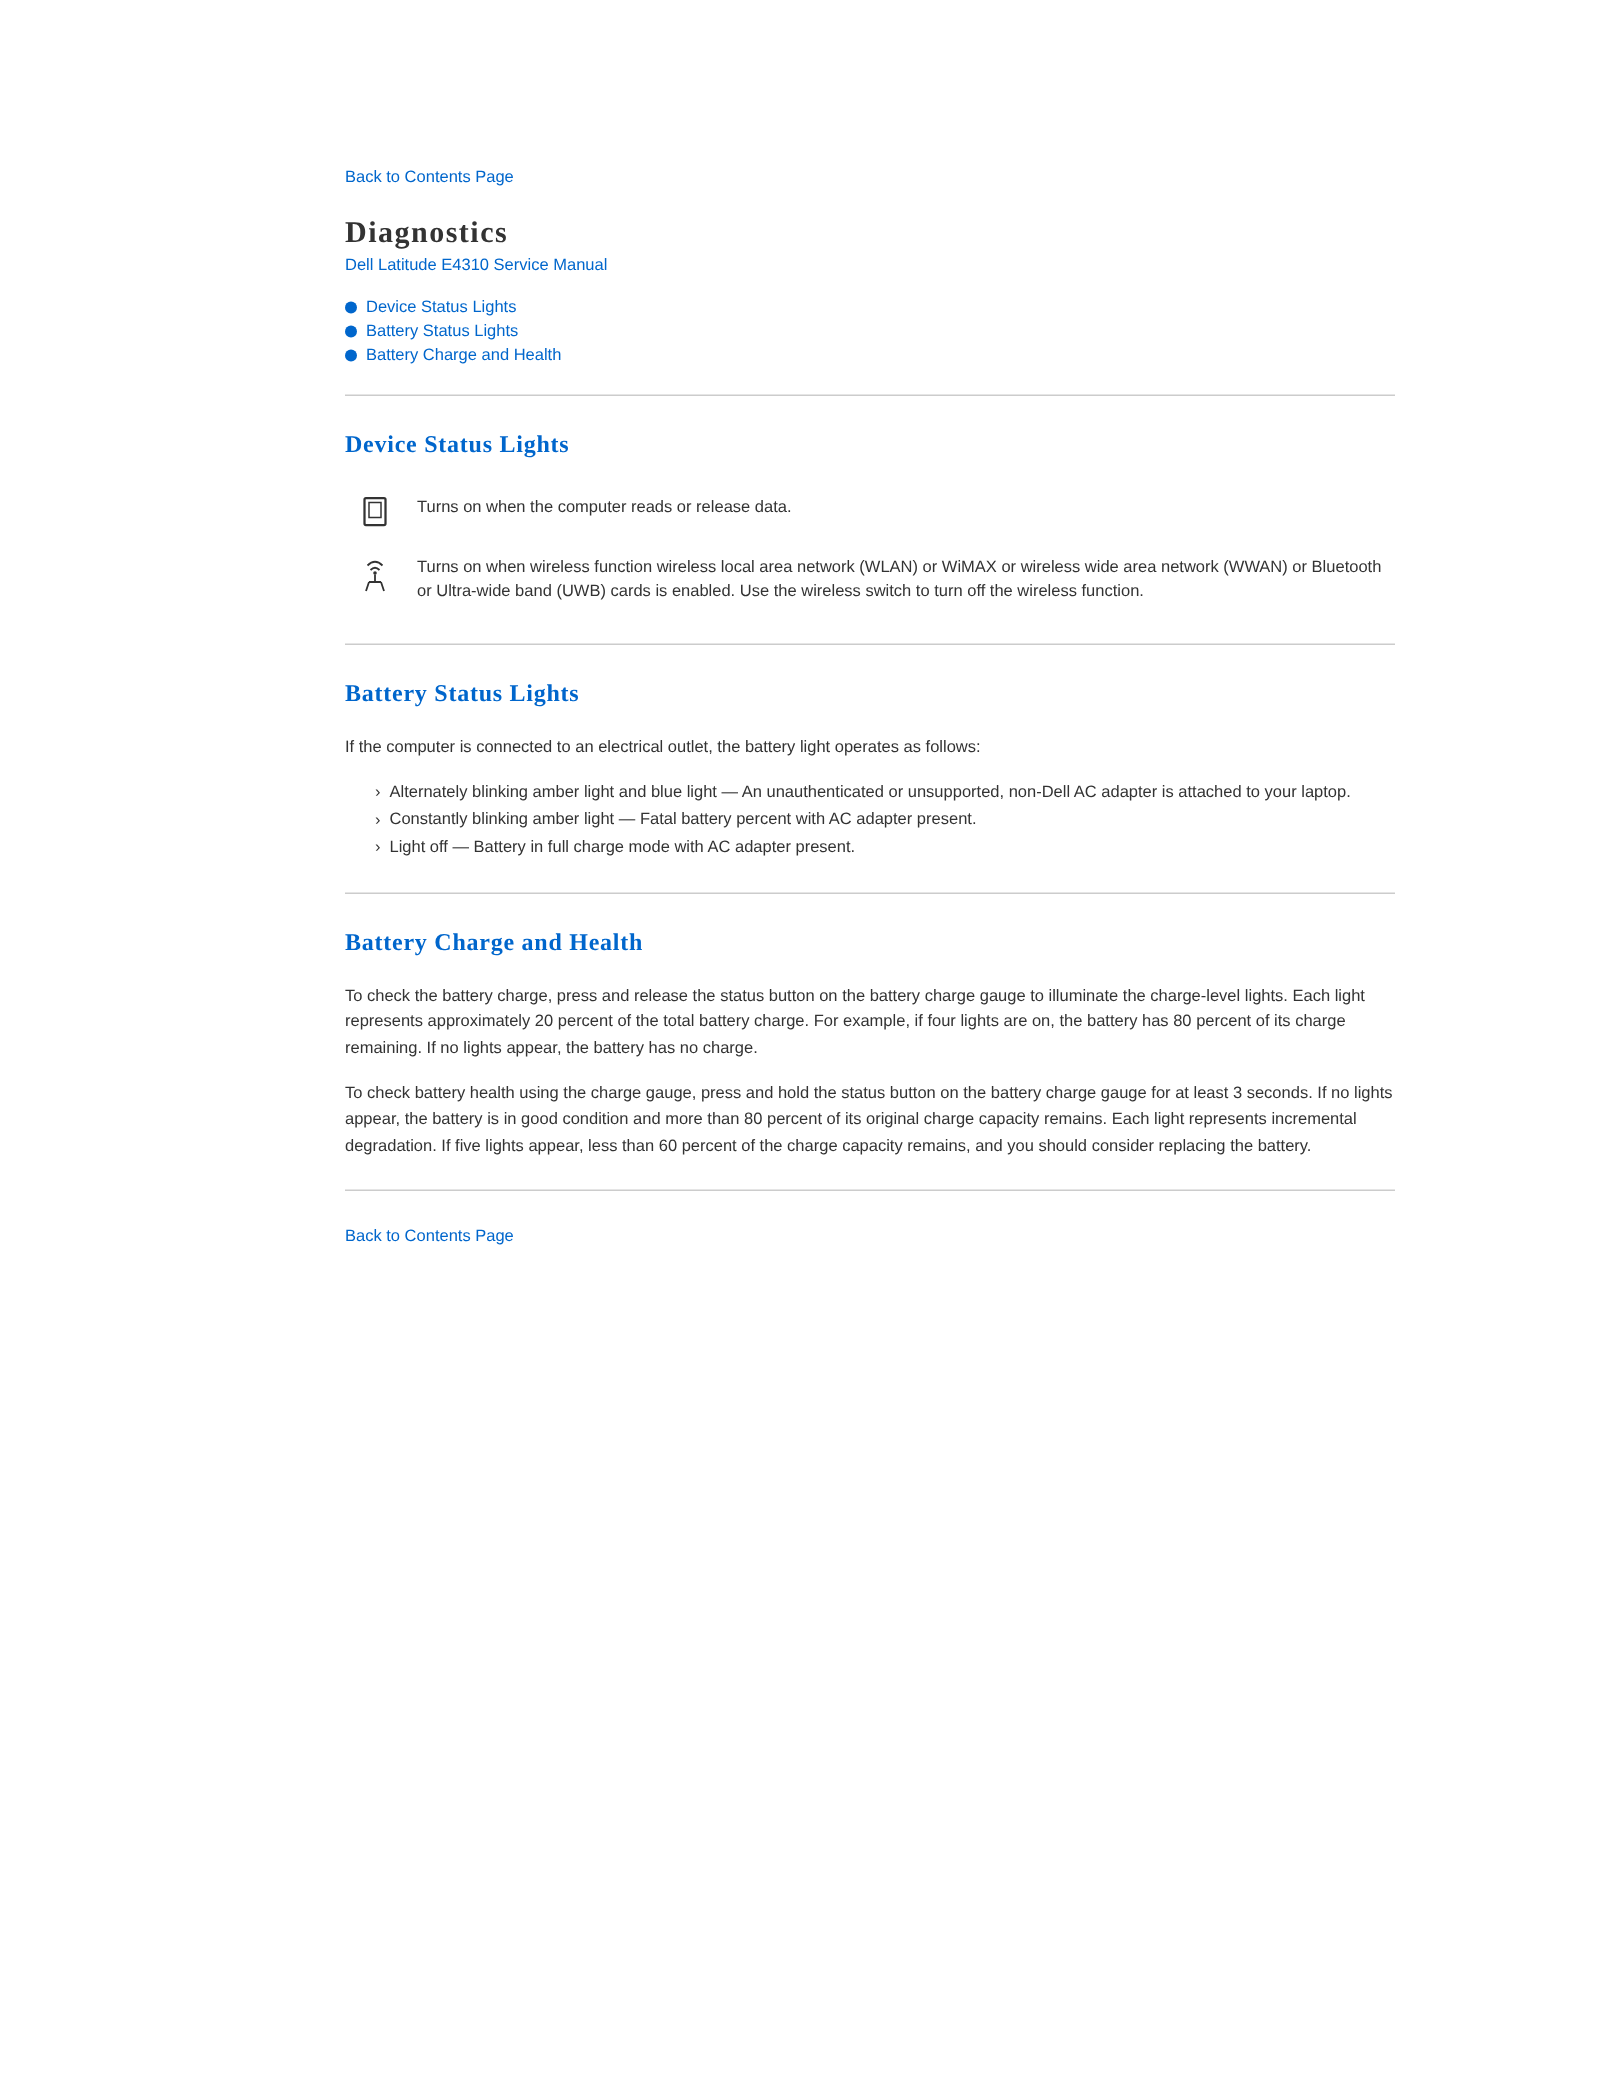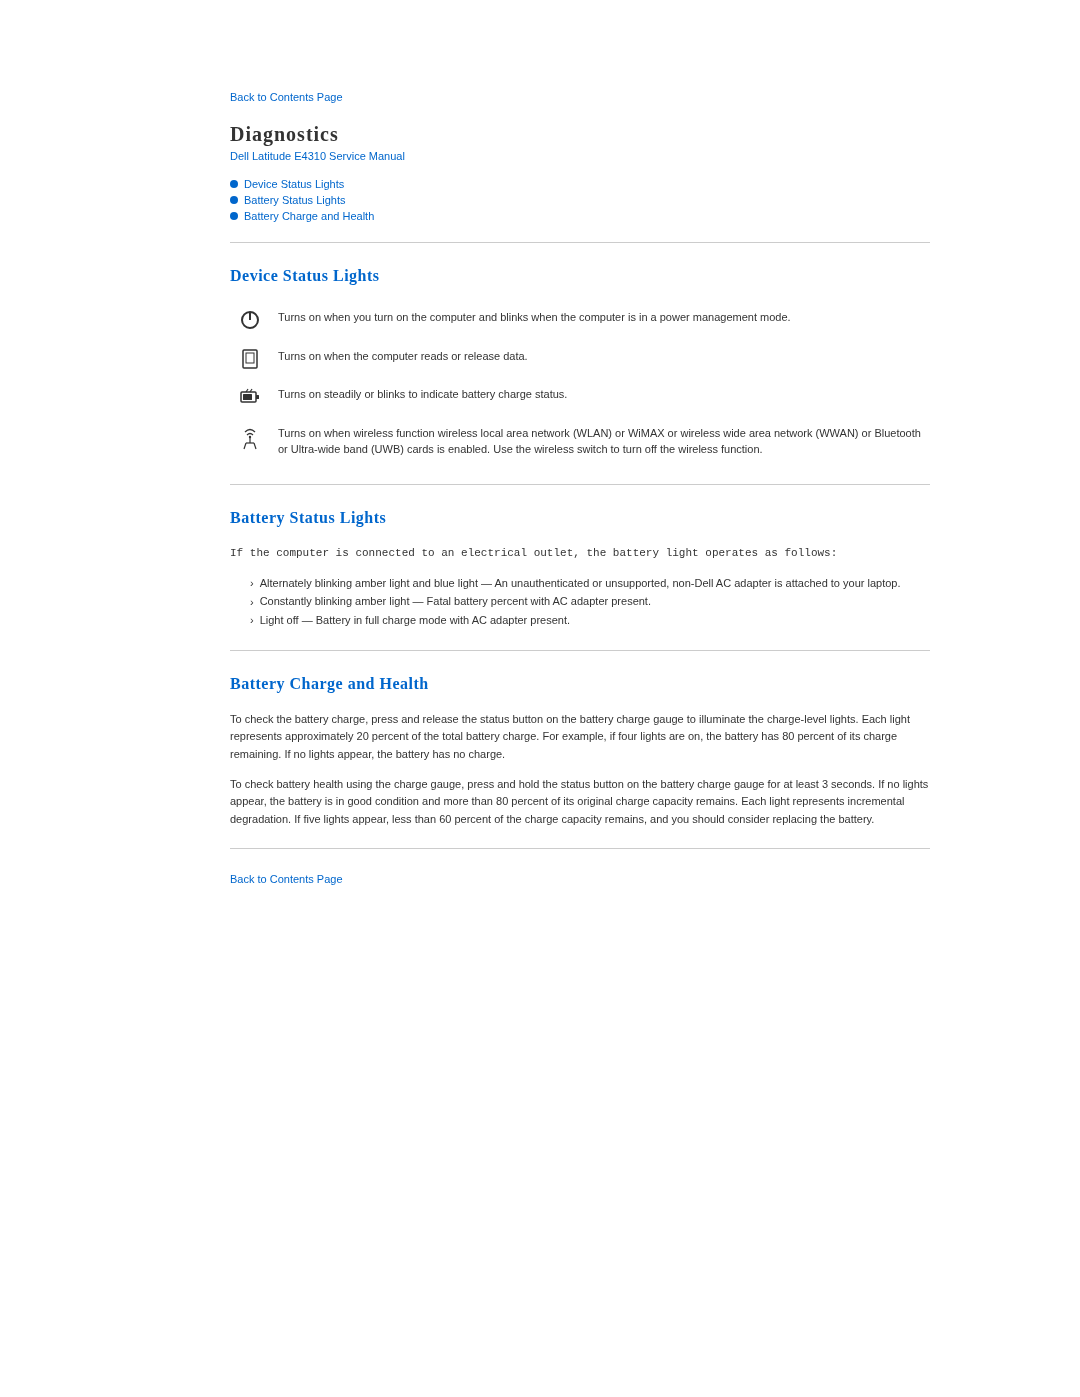--- a/index.html
+++ b/index.html
@@ -12,22 +12,22 @@
       background: #ffffff;
       font-family: Arial, Helvetica, sans-serif;
       font-size: 11px;
       color: #333333;
       width: 1080px;
       min-height: 1397px;
     }
 
     .page-container {
       max-width: 860px;
-      margin: 16px auto;
-      padding: 75px 40px 60px 120px;
+      margin: 0 auto;
+      padding: 112px 40px 60px 120px;
     }
 
     .back-link {
       color: #0066cc;
       text-decoration: none;
       font-size: 11px;
       display: inline-block;
       margin-bottom: 20px;
     }
 
@@ -105,21 +105,20 @@
       width: 40px;
       text-align: center;
       font-size: 16px;
       padding-top: 4px;
     }
 
     .battery-intro {
       font-size: 11px;
       margin-bottom: 12px;
       line-height: 1.5;
-      font-family: Liberation Mono, monospace;
     }
 
     .bullet-list {
       list-style: none;
       margin-left: 20px;
     }
 
     .bullet-list li {
       font-size: 11px;
       line-height: 1.6;
@@ -177,52 +176,31 @@
 
   <hr class="section-divider">
 
   
   <div id="device-status-lights">
     <h2 class="section-title">Device Status Lights</h2>
 
     <table class="device-icons-table">
       <tbody>
 
-        <tr>
-          <td class="icon-cell">
-            <svg width="22" height="22" viewBox="0 0 22 22" fill="none" xmlns="http://www.w3.org/2000/svg">
-              <circle cx="11" cy="11" r="8" stroke="#333" stroke-width="2" fill="none"></circle>
-              <line x1="11" y1="3" x2="11" y2="11" stroke="#333" stroke-width="2"></line>
-            </svg>
-          </td>
-          <td>Turns on when you turn on the computer and blinks when the computer is in a power management mode.</td>
-        </tr>
 
         <tr>
           <td class="icon-cell">
             <svg width="20" height="22" viewBox="0 0 20 22" fill="none" xmlns="http://www.w3.org/2000/svg">
               <rect x="3" y="2" width="14" height="18" rx="1" stroke="#333" stroke-width="1.5" fill="none"></rect>
               <rect x="6" y="5" width="8" height="10" stroke="#333" stroke-width="1" fill="none"></rect>
             </svg>
           </td>
           <td>Turns on when the computer reads or release data.</td>
         </tr>
 
-        <tr>
-          <td class="icon-cell">
-            <svg width="22" height="22" viewBox="0 0 22 22" fill="none" xmlns="http://www.w3.org/2000/svg">
-              <rect x="2" y="6" width="15" height="10" rx="1" stroke="#333" stroke-width="1.5" fill="none"></rect>
-              <rect x="17" y="9" width="3" height="4" rx="0.5" fill="#333"></rect>
-              <rect x="4" y="8" width="9" height="6" fill="#333" rx="0.5"></rect>
-              <line x1="9" y1="3" x2="7" y2="6" stroke="#333" stroke-width="1.2"></line>
-              <line x1="13" y1="3" x2="11" y2="6" stroke="#333" stroke-width="1.2"></line>
-            </svg>
-          </td>
-          <td>Turns on steadily or blinks to indicate battery charge status.</td>
-        </tr>
 
         <tr>
           <td class="icon-cell">
             <svg width="22" height="26" viewBox="0 0 22 26" fill="none" xmlns="http://www.w3.org/2000/svg">
 
               <path d="M6 7 Q11 2 16 7" stroke="#333" stroke-width="1.2" fill="none"></path>
               <path d="M8 10 Q11 7 14 10" stroke="#333" stroke-width="1.2" fill="none"></path>
               <circle cx="11" cy="12" r="1.2" fill="#333"></circle>
 
               <line x1="11" y1="13" x2="11" y2="18" stroke="#333" stroke-width="1.2"></line>

